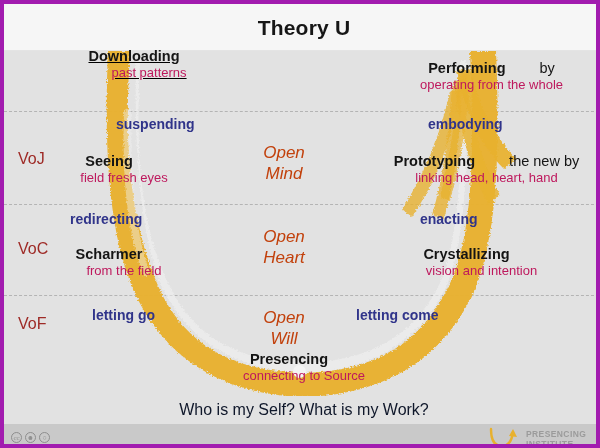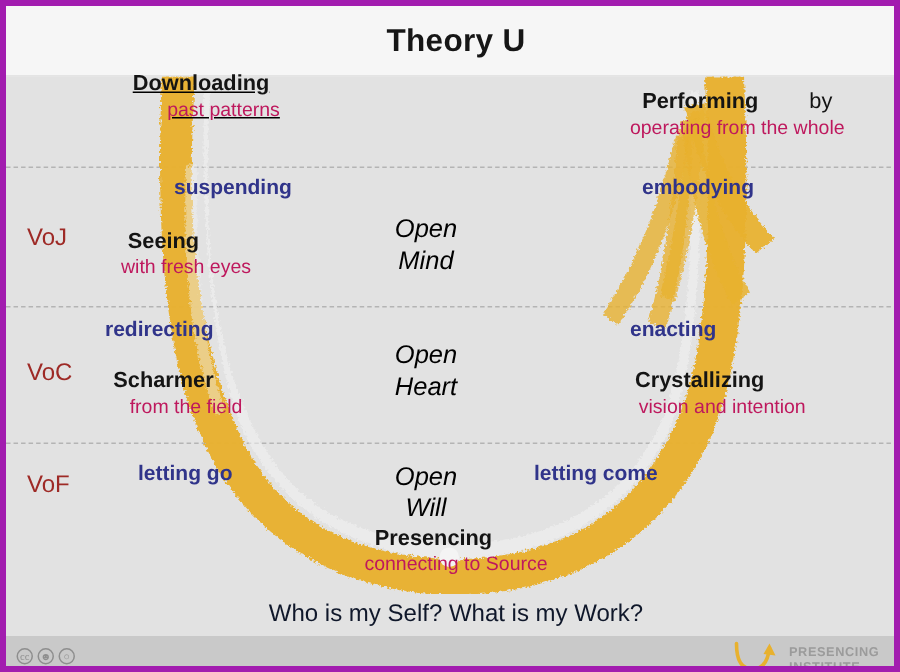--- a/index.html
+++ b/index.html
@@ -89,21 +89,21 @@
     white-space: nowrap;
   }
   .voice {
     font-size: 16px;
     color: #9e2a26;
     white-space: nowrap;
   }
   .open {
     font-size: 17px;
     font-style: italic;
-    color: #000000;
+    color: #c2410c;
     white-space: nowrap;
     line-height: 21px;
     text-align: center;
   }
 
   .ta-center { text-align: center; }
 
   
   #question {
     position: absolute;
@@ -248,32 +248,36 @@
     <div>Heart</div>
   </div>
   <div class="tblock open" style="left:210px; top:303px; width:140px;">
     <div>Open</div>
     <div>Will</div>
   </div>
 
   <div class="tblock gesture" style="left:76px; top:112px;margin-left:36px;">suspending</div>
   <div class="tblock ta-center" style="left:45px; top:149px; width:150px;">
     <div class="stage-title"><span>Seeing</span><span class="thin"></span></div>
-    <div class="stage-sub">with fresh eyes</div>
+    <div class="stage-sub">field fresh eyes</div>
   </div>
 
   <div class="tblock gesture" style="left:66px; top:207px;">redirecting</div>
   <div class="tblock ta-center" style="left:45px; top:242px; width:150px;">
     <div class="stage-title"><span>Scharmer</span><span class="thin"></span></div>
     <div class="stage-sub">from the field</div>
   </div>
 
   <div class="tblock gesture" style="left:88px; top:303px;">letting go</div>
 
   <div class="tblock gesture" style="left:424px; top:112px;">embodying</div>
+  <div class="tblock ta-center" style="left:370px; top:149px; width:225px;">
+    <div class="stage-title"><span>Prototyping</span><span class="thin"> the new by</span></div>
+    <div class="stage-sub">linking head, heart, hand</div>
+  </div>
 
   <div class="tblock gesture" style="left:416px; top:207px;">enacting</div>
   <div class="tblock gesture" style="left:352px; top:303px;">letting come</div>
 
   <div class="tblock ta-center" style="left:370px; top:242px; width:215px;">
     <div class="stage-title"><span>Crystallizing</span><span class="thin"></span></div>
     <div class="stage-sub">vision and intention</div>
   </div>
 
   <div class="tblock ta-center" style="left:190px; top:347px; width:220px;">

